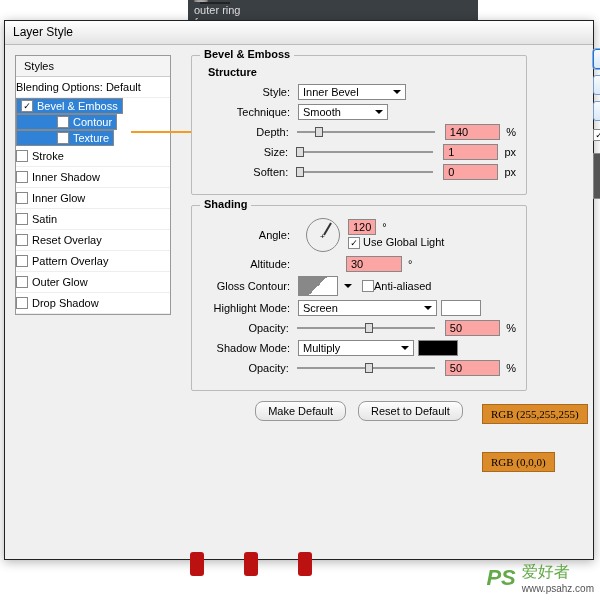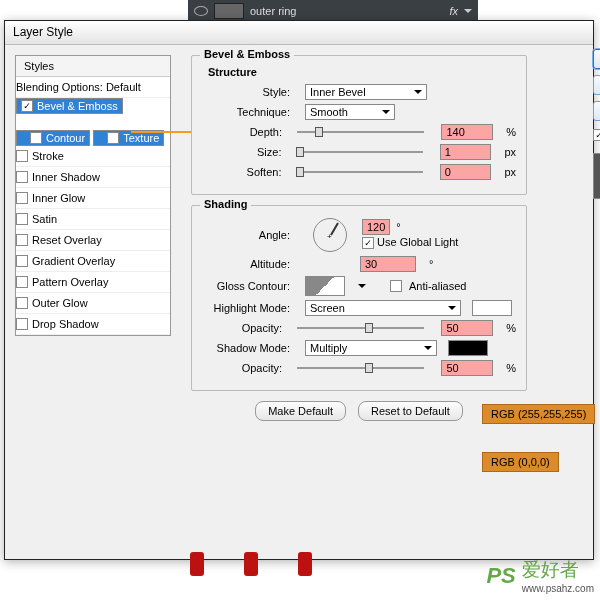--- a/index.html
+++ b/index.html
@@ -1,36 +1,36 @@
 <!DOCTYPE html>
 <html><head>
 <meta charset="utf-8">
 <style>
 * { box-sizing: border-box; margin: 0; padding: 0; font-family: "Segoe UI", Tahoma, sans-serif; font-size: 11px; }
 body { background: #fff; width: 600px; height: 600px; overflow: hidden; position: relative; }
-.ps-bar { position: absolute; top: 0; left: 188px; width: 290px; height: 22px; background: #3a3f44; display: flex; align-items: center; padding: 0 6px; color: #ccc; }
+.ps-bar { position: absolute; top: 0; left: 188px; width: 290px; height: 22px; background: #3a3f44; display: flex; align-items: flex-start; padding: 0 6px; color: #ccc; flex-direction: column; }
 .ps-eye { width: 14px; height: 10px; border: 1px solid #aaa; border-radius: 50%; }
 .ps-thumb { width: 30px; height: 16px; background: #666; border: 1px solid #222; margin: 0 6px; }
 .ps-lname { flex: 1; color: #ddd; }
 .ps-fx { color: #ddd; font-style: italic; }
 .dlg { position: absolute; top: 20px; left: 4px; width: 590px; height: 540px; background: #f0f0f0; border: 1px solid #222; box-shadow: 0 2px 10px rgba(0,0,0,.3); }
 .title { height: 24px; background: linear-gradient(#fff,#e4e4e4); border-bottom: 1px solid #bbb; padding: 4px 8px; font-size: 12px; }
 .body { position: relative; padding: 10px 10px 10px 10px; }
 .sidebar { position: absolute; left: 10px; top: 10px; width: 156px; border: 1px solid #999; background: #fff; }
 .side-h { background: #f4f4f4; border-bottom: 1px solid #ccc; padding: 4px 8px; }
 .side-i { padding: 4px 6px 4px 0; border-bottom: 1px solid #eee; display: flex; align-items: center; gap: 4px; }
-.side-i.sub { padding-left: 13px; margin-top: 16px; }
+.side-i.sub { padding-left: 40px; }
 .side-i.sel { background: #2f82d6; color: #fff; }
 .chk { width: 12px; height: 12px; border: 1px solid #888; background: #fff; display: inline-flex; align-items: center; justify-content: center; font-size: 9px; }
 .chk.on::after { content: "✓"; color: #000; }
 .main { margin-left: 176px; margin-right: 0; }
 .group { border: 1px solid #bbb; border-radius: 2px; margin-bottom: 10px; padding: 8px 10px 10px; position: relative; background: #f0f0f0; }
 .group-title { position: absolute; top: -8px; left: 8px; background: #f0f0f0; padding: 0 4px; font-weight: bold; }
 .sub-title { font-weight: bold; margin: 2px 0 6px 6px; }
-.row { display: flex; align-items: center; margin: 4px 0; gap: 7px; }
+.row { display: flex; align-items: center; margin: 4px 0; }
 .lbl { width: 96px; text-align: right; padding-right: 8px; }
 .sel { border: 1px solid #888; background: #fff; padding: 1px 4px; display: inline-flex; align-items: center; justify-content: space-between; }
 .caret { border: 4px solid transparent; border-top-color: #000; margin-left: 6px; margin-top: 3px; }
 .num { width: 56px; border: 1px solid #888; background: #fca5a5; padding: 1px 4px; text-align: left; }
 .unit { margin-left: 6px; }
 .slider { position: relative; height: 12px; width: 140px; margin-right: 10px; }
 .slider::before { content: ""; position: absolute; top: 5px; left: 0; right: 0; height: 2px; background: #999; }
 .thumb { position: absolute; top: 1px; width: 8px; height: 10px; background: #ddd; border: 1px solid #555; }
 .radio { width: 11px; height: 11px; border: 1px solid #666; border-radius: 50%; display: inline-flex; align-items: center; justify-content: center; margin-right: 3px; }
 .radio.on::after { content: ""; width: 5px; height: 5px; background: #2f82d6; border-radius: 50%; }
@@ -41,24 +41,24 @@
 .swatch { width: 40px; height: 16px; border: 1px solid #888; display: inline-block; margin-left: 4px; }
 .btns { position: absolute; right: -74px; top: 4px; width: 74px; display: flex; flex-direction: column; gap: 6px; }
 .btn { border: 1px solid #7a9ecb; background: linear-gradient(#f7fbff,#dbe9f7); padding: 3px 4px; border-radius: 3px; text-align: center; }
 .btn.ok { border: 1px solid #2a6fc9; outline: 1px solid #7bb0ea; }
 .prev-row { display: flex; align-items: center; gap: 4px; margin-top: 2px; }
 .prev-sw { width: 54px; height: 46px; background: #555; border: 1px solid #888; margin-top: 6px; }
 .defaults { display: flex; gap: 12px; justify-content: center; margin-top: 6px; }
 .dbtn { border: 1px solid #999; background: linear-gradient(#fdfdfd,#e6e6e6); padding: 3px 12px; border-radius: 8px; }
 .arrow { position: absolute; left: 126px; top: 86px; width: 80px; height: 2px; background: #f59b1f; }
 .arrow::after { content: ""; position: absolute; right: -2px; top: -5px; border: 6px solid transparent; border-left-color: #f59b1f; }
-.tag { position: absolute; background: #db8b2a; color: #000; padding: 3px 8px; border: 1px solid #a86a1b; font-size: 11px; }
+.tag { position: absolute; background: #db8b2a; color: #000; padding: 3px 8px; border: 1px solid #a86a1b; font-size: 11px; font-family: Liberation Serif, serif; }
 .watermark { position: absolute; right: 6px; bottom: 6px; display: flex; align-items: center; gap: 6px; opacity: .85; }
 .wm-ps { font-size: 22px; font-weight: bold; color: #4a9a2a; font-style: italic; }
-.wm-t { font-size: 19px; color: #4a9a2a; }
+.wm-t { font-size: 16px; color: #4a9a2a; }
 .wm-u { font-size: 10px; color: #333; }
 .red-dots { position: absolute; left: 190px; bottom: 24px; display: flex; gap: 40px; }
 .red-dots span { width: 14px; height: 24px; background: #b11; border-radius: 3px; }
 </style>
 </head>
 <body>
 
 <div class="ps-bar">
   <span class="ps-eye"></span>
   <span class="ps-thumb"></span>
@@ -100,45 +100,41 @@
       <div class="side-i">
           <span class="chk"></span>
           <span>Satin</span>
         </div>
       <div class="side-i">
           <span class="chk"></span>
           <span>Reset Overlay</span>
         </div>
       <div class="side-i">
           <span class="chk"></span>
-          <span>Gradient Overlay</span>
-        </div>
-      <div class="side-i">
-          <span class="chk"></span>
           <span>Pattern Overlay</span>
         </div>
       <div class="side-i">
           <span class="chk"></span>
           <span>Outer Glow</span>
         </div>
       <div class="side-i">
           <span class="chk"></span>
           <span>Drop Shadow</span>
         </div>
     </div>
 
     <div class="arrow"></div>
 
     <div class="main" style="width:336px">
       <div class="group">
         <div class="group-title">Bevel &amp; Emboss</div>
         <div class="sub-title">Structure</div>
         <div class="row">
             <span class="lbl">Style:</span>
-            <span class="sel" style="width:122px">
+            <span class="sel" style="width:108px">
               <span>Inner Bevel</span>
               <span class="caret"></span>
             </span>
           </div>
         <div class="row">
             <span class="lbl">Technique:</span>
             <span class="sel" style="width:90px">
               <span>Smooth</span>
               <span class="caret"></span>
             </span>
@@ -190,37 +186,37 @@
         <div class="row">
             <span class="lbl">Gloss Contour:</span>
             <span class="contour"></span>
             <span class="caret"></span>
             <span style="width:10px"></span>
             <span class="chk"></span> 
             <span>Anti-aliased</span>
           </div>
         <div class="row">
             <span class="lbl">Highlight Mode:</span>
-            <span class="sel" style="width:156px">
+            <span class="sel" style="width:139px">
               <span>Screen</span>
               <span class="caret"></span>
             </span>
             <span class="swatch" style="background:#fff"></span>
           </div>
         <div class="row">
             <span class="lbl">Opacity:</span>
             <span class="slider">
               <span class="thumb" style="left:68px"></span>
             </span>
             <span class="num">50</span>
             <span class="unit">%</span>
           </div>
         <div class="row">
             <span class="lbl">Shadow Mode:</span>
-            <span class="sel" style="width:132px">
+            <span class="sel" style="width:116px">
               <span>Multiply</span>
               <span class="caret"></span>
             </span>
             <span class="swatch" style="background:#000"></span>
           </div>
         <div class="row">
             <span class="lbl">Opacity:</span>
             <span class="slider">
               <span class="thumb" style="left:68px"></span>
             </span>

